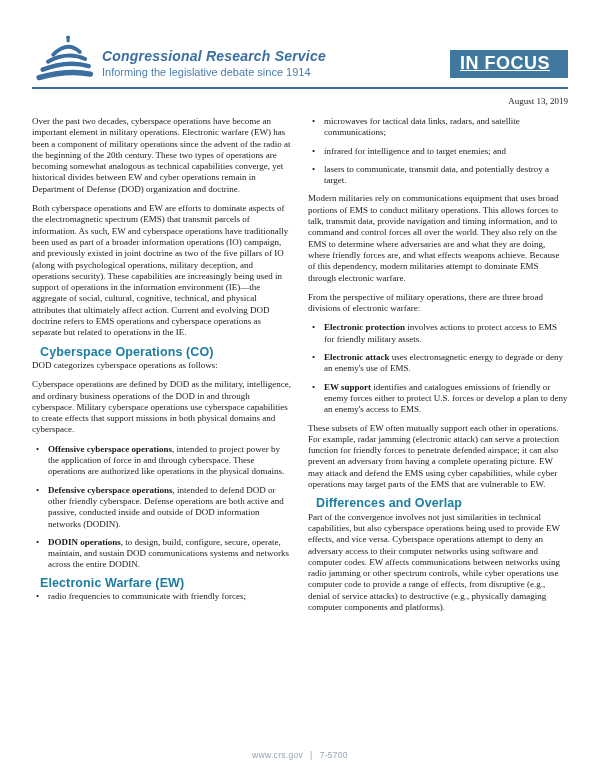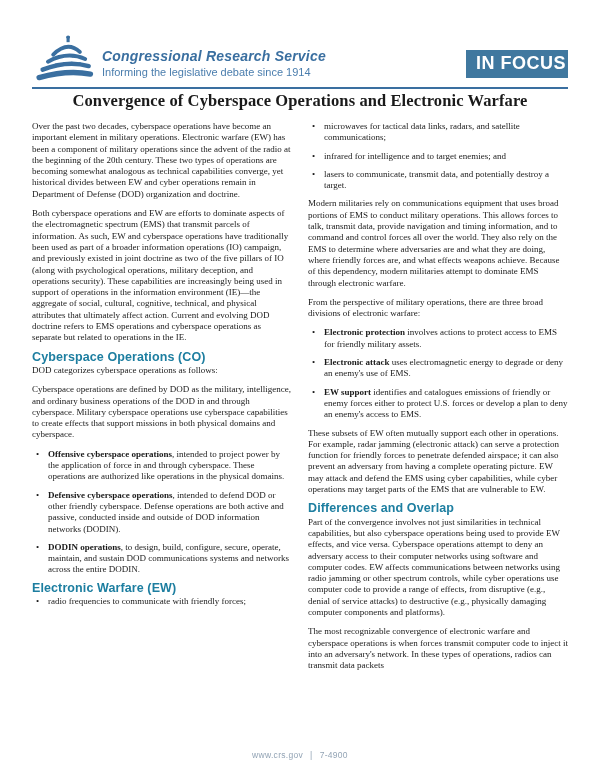--- a/index.html
+++ b/index.html
@@ -42,22 +42,23 @@
     white-space: nowrap;
   }
   .badge {
     margin-top: 16px;
     background: #40789f;
     color: #ffffff;
     font-family: "Liberation Sans", sans-serif;
     font-weight: bold;
     font-size: 18px;
     letter-spacing: 0.5px;
-    padding: 3px 2px 4px 10px;
+    padding: 3px 18px 4px 10px;
     white-space: nowrap;
+    text-decoration: underline;
   }
   .header-rule {
     border: none;
     border-top: 2px solid #3a6fa0;
     margin-top: 3px;
   }
 
   
   .date-line {
     text-align: right;
@@ -80,21 +81,21 @@
     font-size: 9px;
     line-height: 11.3px;
   }
   .col { flex: 1 1 0; min-width: 0; }
   .col p { margin-bottom: 8px; }
   .col h2 {
     font-family: "Liberation Sans", sans-serif;
     font-size: 12.5px;
     font-weight: bold;
     color: #1d7ea0;
-    margin: 1px 0 2px 0;
+    margin: 1px 0 2px 8px;
     letter-spacing: 0.1px;
   }
   .bullet {
     display: flex;
     margin: 0 0 7px 4px;
   }
   .bullet .marker {
     flex: 0 0 12px;
     font-size: 9px;
   }
@@ -145,22 +146,22 @@
         <div class="org-text">
           <div class="org-name">Congressional Research Service</div>
           <div class="tagline">Informing the legislative debate since 1914</div>
         </div>
       </div>
       <div class="badge">IN FOCUS</div>
     </div>
 
     <hr class="header-rule">
 
-
-    <h1 class="doc-title">Convergence of Cyberspace Operations and Electronic Warfare</h1>
+    <div class="date-line">August 13, 2019</div>
+
 
     <div class="columns">
 
       <div class="col">
         <p>Over the past two decades, cyberspace operations have become an important element in military operations. Electronic warfare (EW) has been a component of military operations since the advent of the radio at the beginning of the 20th century. These two types of operations are becoming somewhat analogous as technical capabilities converge, yet historical divides between EW and cyber operations remain in Department of Defense (DOD) organization and doctrine.</p>
         <p>Both cyberspace operations and EW are efforts to dominate aspects of the electromagnetic spectrum (EMS) that transmit parcels of information. As such, EW and cyberspace operations have traditionally been used as part of a broader information operations (IO) campaign, and previously existed in joint doctrine as two of the five pillars of IO (along with psychological operations, military deception, and operations security). These capabilities are increasingly being used in support of operations in the information environment (IE)—the aggregate of social, cultural, cognitive, technical, and physical attributes that ultimately affect action. Current and evolving DOD doctrine refers to EMS operations and cyberspace operations as separate but related to operations in the IE.</p>
 
         <h2>Cyberspace Operations (CO)</h2>
         <p>DOD categorizes cyberspace operations as follows:</p>
         <p>Cyberspace operations are defined by DOD as the military, intelligence, and ordinary business operations of the DOD in and through cyberspace. Military cyberspace operations use cyberspace capabilities to create effects that support missions in both physical domains and cyberspace.</p>
@@ -213,22 +214,21 @@
         </div>
         <div class="bullet">
           <span class="marker">•</span>
           <span class="btext"><span class="bold-lead">EW support</span><span> identifies and catalogues emissions of friendly or enemy forces either to protect U.S. forces or develop a plan to deny an enemy's access to EMS.</span></span>
         </div>
 
         <p>These subsets of EW often mutually support each other in operations. For example, radar jamming (electronic attack) can serve a protection function for friendly forces to penetrate defended airspace; it can also prevent an adversary from having a complete operating picture. EW may attack and defend the EMS using cyber capabilities, while cyber operations may target parts of the EMS that are vulnerable to EW.</p>
 
         <h2>Differences and Overlap</h2>
         <p>Part of the convergence involves not just similarities in technical capabilities, but also cyberspace operations being used to provide EW effects, and vice versa. Cyberspace operations attempt to deny an adversary access to their computer networks using software and computer codes. EW affects communications between networks using radio jamming or other spectrum controls, while cyber operations use computer code to provide a range of effects, from disruptive (e.g., denial of service attacks) to destructive (e.g., physically damaging computer components and platforms).</p>
-        <p>The most recognizable convergence of electronic warfare and cyberspace operations is when forces transmit computer code to inject it into an adversary's network. In these types of operations, radios can transmit data packets</p>
       </div>
 
     </div>
   </div>
 
   <div class="footer">
-    <span>www.crs.gov</span><span class="sep">|</span><span>7-4900</span>
+    <span>www.crs.gov</span><span class="sep">|</span><span>7-5700</span>
   </div>
 </div>
 
 </body></html>

